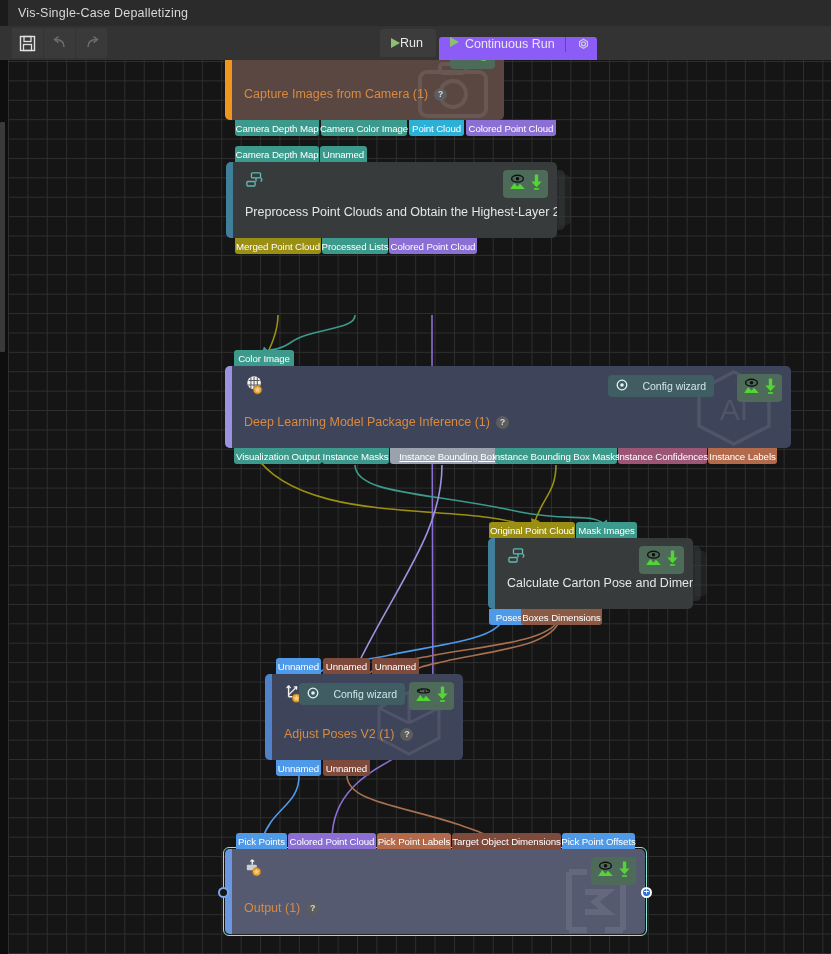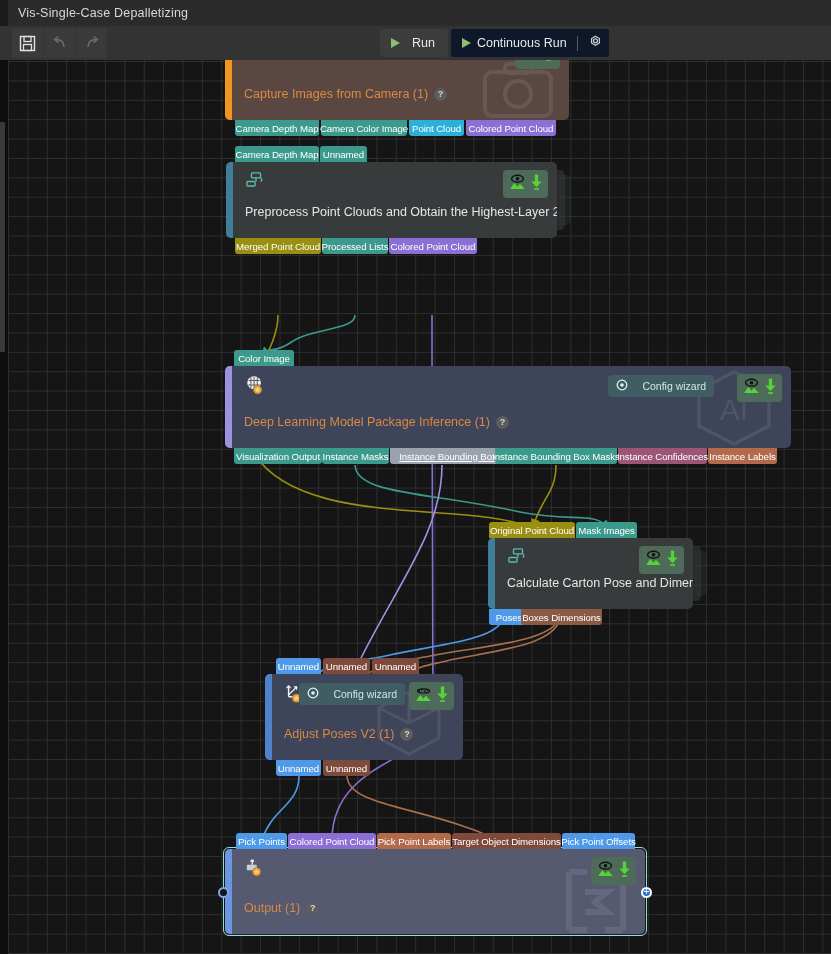--- a/index.html
+++ b/index.html
@@ -29,27 +29,27 @@
   .tool-left { position: absolute; left: 12px; top: 2px; display: flex; gap: 1px; }
   .tbtn {
     width: 31px; height: 30px; background: #3a3a3a;
     display: flex; align-items: center; justify-content: center;
     border: none;
   }
   .tbtn svg { display: block; }
   .run-group { position: absolute; left: 380px; top: 3px; display: flex; gap: 3px; }
   .run-btn {
     height: 28px; background: #3c3c3c; border-radius: 3px;
-    display: flex; align-items: center; gap: 12px; padding: 0 13px 0 11px;
+    display: flex; align-items: center; gap: 0; padding: 0 13px 0 11px;
     color: #e8e8e8; font-size: 12.5px; white-space: nowrap; text-align: center;
   }
   .cont-btn {
-    height: 28px; background: #0f172a; border-radius: 3px;
-    display: flex; align-items: center; padding: 0 6px 0 11px;
-    color: #e8e8e8; font-size: 12.5px; white-space: nowrap; gap: 6px;
+    height: 28px; background: #8b5cf6; border-radius: 3px;
+    display: flex; padding: 0 6px 0 11px;
+    color: #e8e8e8; font-size: 12.5px; white-space: nowrap; gap: 6px; margin-top: 8px;
   }
   .cont-btn .divider { width: 1px; height: 15px; background: #5a5a5a; margin: 0 4px; }
   .tri { width: 0; height: 0; border-left: 9px solid #8dc070;
          border-top: 5.5px solid transparent; border-bottom: 5.5px solid transparent; }
 
   
   .canvas {
     position: absolute; left: 0; top: 60px; width: 831px; height: 894px;
     background-color: #151515;
     background-image:
@@ -217,21 +217,21 @@
       <path d="M504,554 C504,580 440,584 390,595 C340,606 312,596 299,650" stroke="#4f9ae8" stroke-width="1.6" fill="none" marker-end="url(#ar-blue)"></path>
 
       <path d="M560,554 C560,582 480,586 430,596 C390,604 360,600 348,652" stroke="#a8704f" stroke-width="1.6" fill="none" marker-end="url(#ar-brown)"></path>
       <path d="M560,554 C562,584 500,590 450,600 C420,608 400,604 396,650" stroke="#a8704f" stroke-width="1.6" fill="none" marker-end="url(#ar-brown)"></path>
 
       <path d="M299,716 C299,745 272,748 262,780 L262,836" stroke="#4f9ae8" stroke-width="1.6" fill="none" marker-end="url(#ar-blue)"></path>
 
       <path d="M347,716 C348,742 400,745 460,765 C490,776 500,772 507,834" stroke="#a8704f" stroke-width="1.6" fill="none" marker-end="url(#ar-brown)"></path>
     </svg>
   <div class="node" style="left: 225px; top: -27px; width: 342px; height: 87px;">
-        <div class="node-body" style="width: 344px; height: 87px; background: rgb(90, 71, 65);">
+        <div class="node-body" style="width: 279px; height: 87px; background: rgb(90, 71, 65);">
           <div class="node-accent" style="background: rgb(240, 149, 30);"></div>
           <div class="watermark" style="right: 14px; bottom: -4px;"><svg width="74" height="60" viewBox="0 0 74 60">
       <rect x="4" y="12" width="66" height="44" rx="7" fill="none" stroke="#ffffff" stroke-width="4"></rect>
       <circle cx="37" cy="34" r="13" fill="none" stroke="#ffffff" stroke-width="4"></circle>
       <rect x="24" y="4" width="26" height="9" rx="3" fill="none" stroke="#ffffff" stroke-width="4"></rect>
     </svg></div>
           <div class="node-icon" style="top: 9px;"><svg width="22" height="20" viewBox="0 0 24 22">
       <rect x="6" y="4" width="15" height="11" rx="2" fill="#f2f2f2"></rect>
       <rect x="2" y="1.5" width="13" height="10" rx="2" fill="#fbfbfb" stroke="#cfcfcf" stroke-width=".7"></rect>
       <circle cx="8.5" cy="6.5" r="3" fill="#3c3c3c"></circle>

